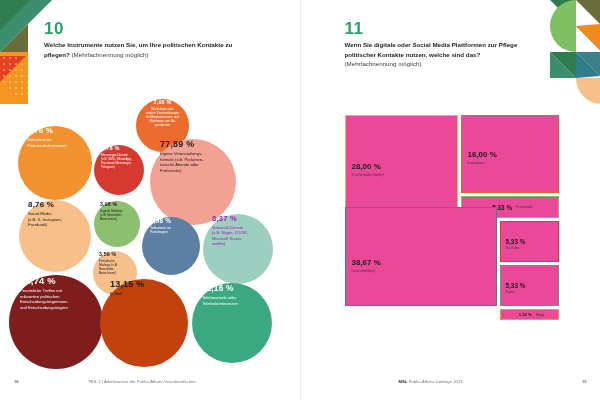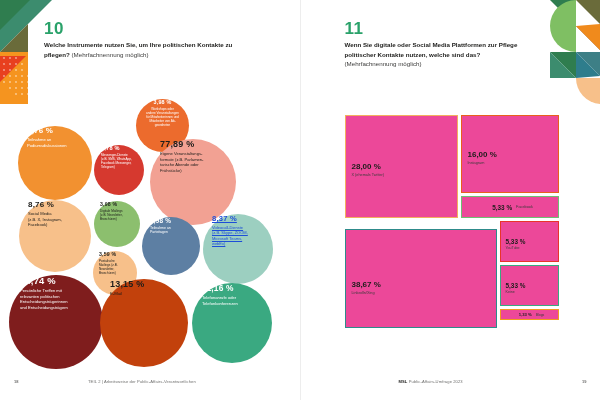--- a/index.html
+++ b/index.html
@@ -156,21 +156,21 @@
 (z.B. Newsletter,
 Broschüren)</div>
       </div>
 
       <div class="bubble" style="left:142px;top:122px;width:58px;height:58px;background:#5d7fa3;padding:0 8px;color:#ffffff;">
         <div class="val" style="font-size:6.4px;">5,98 %</div>
         <div class="lbl" style="font-size:3.5px;margin-top:1.5px;white-space:pre-line;">Teilnahme an
 Parteitagen</div>
       </div>
 
-      <div class="bubble" style="left:203px;top:119px;width:70px;height:70px;background:#9ccfc0;padding:0 9px;color:#1d4ed8;text-decoration:underline;">
+      <div class="bubble" style="left:203px;top:119px;width:70px;height:70px;background:#9ccfc0;padding:0 9px;color:#a21caf;">
         <div class="val" style="font-size:7.6px;">8,37 %</div>
         <div class="lbl" style="font-size:4px;margin-top:2px;white-space:pre-line;">Videocall-Dienste
 (z.B. Skype, ZOOM,
 Microsoft Teams,
 webEx)</div>
       </div>
 
       <div class="bubble" style="left:93px;top:156px;width:44px;height:44px;background:#f7c08a;padding:0 6px;color:#1d1d1b;">
         <div class="val" style="font-size:5.2px;">3,59 %</div>
         <div class="lbl" style="font-size:3.1px;margin-top:1.5px;white-space:pre-line;">Postalische
@@ -242,21 +242,21 @@
       <div class="tile" style="left:116px;top:0;width:98px;height:78px;border:1.8px solid #e8601c;padding:6px 0 0 6px;">
         <div class="tval" style="font-size:8px;">16,00 %</div>
         <div class="tlbl" style="font-size:3.8px;margin-top:2px;">Instagram</div>
       </div>
 
       <div class="tile inline" style="left:116px;top:81px;width:98px;height:22px;border:1.4px solid #6fbf73;padding:0 0 0 6px;align-items:center;">
         <div class="tval" style="font-size:6.4px;">5,33 %</div>
         <div class="tlbl" style="font-size:3.8px;">Facebook</div>
       </div>
 
-      <div class="tile" style="left:0;top:114px;width:152px;height:99px;border:1.6px solid #2e8b8b;padding:18px 0 0 6px;">
+      <div class="tile" style="left:0;top:92px;width:152px;height:99px;border:1.6px solid #2e8b8b;padding:18px 0 0 6px;">
         <div class="tval" style="font-size:8px;">38,67 %</div>
         <div class="tlbl" style="font-size:3.8px;margin-top:2px;">LinkedIn/Xing</div>
       </div>
 
       <div class="tile" style="left:155px;top:106px;width:59px;height:41px;border:1.6px solid #e8342b;padding:5px 0 0 5px;">
         <div class="tval" style="font-size:6.4px;">5,33 %</div>
         <div class="tlbl" style="font-size:3.6px;margin-top:1.5px;">YouTube</div>
       </div>
 
       <div class="tile" style="left:155px;top:150px;width:59px;height:41px;border:1.6px solid #3aa981;padding:5px 0 0 5px;">

